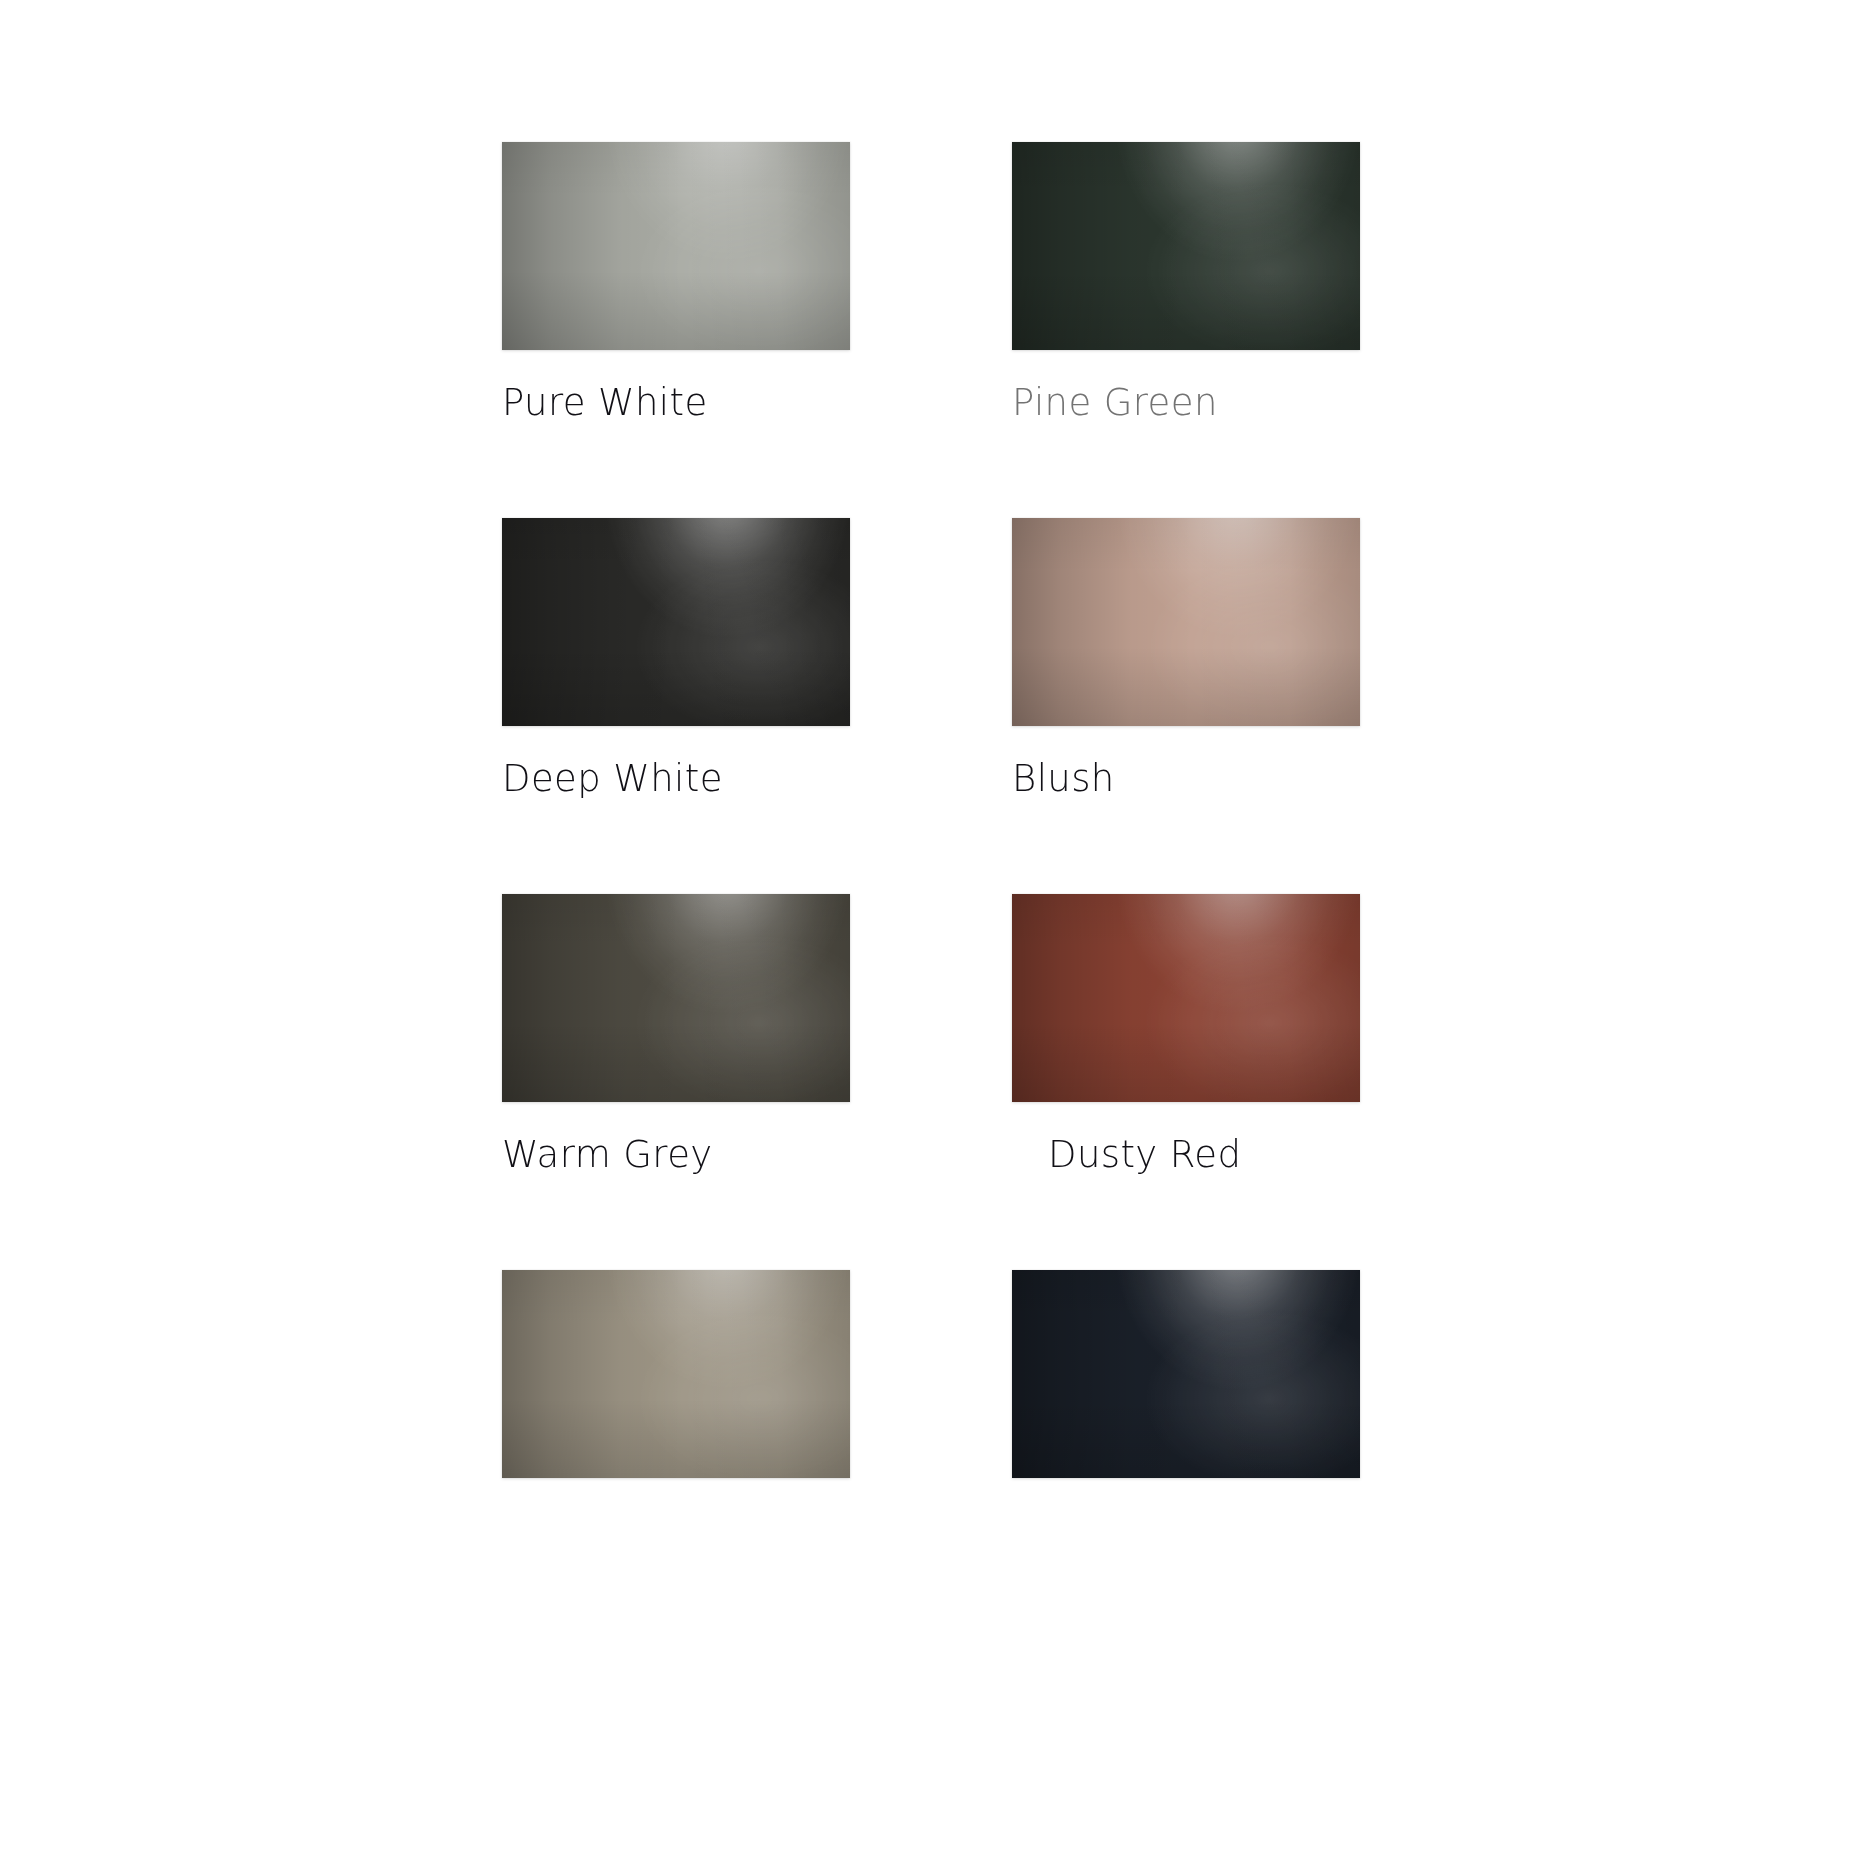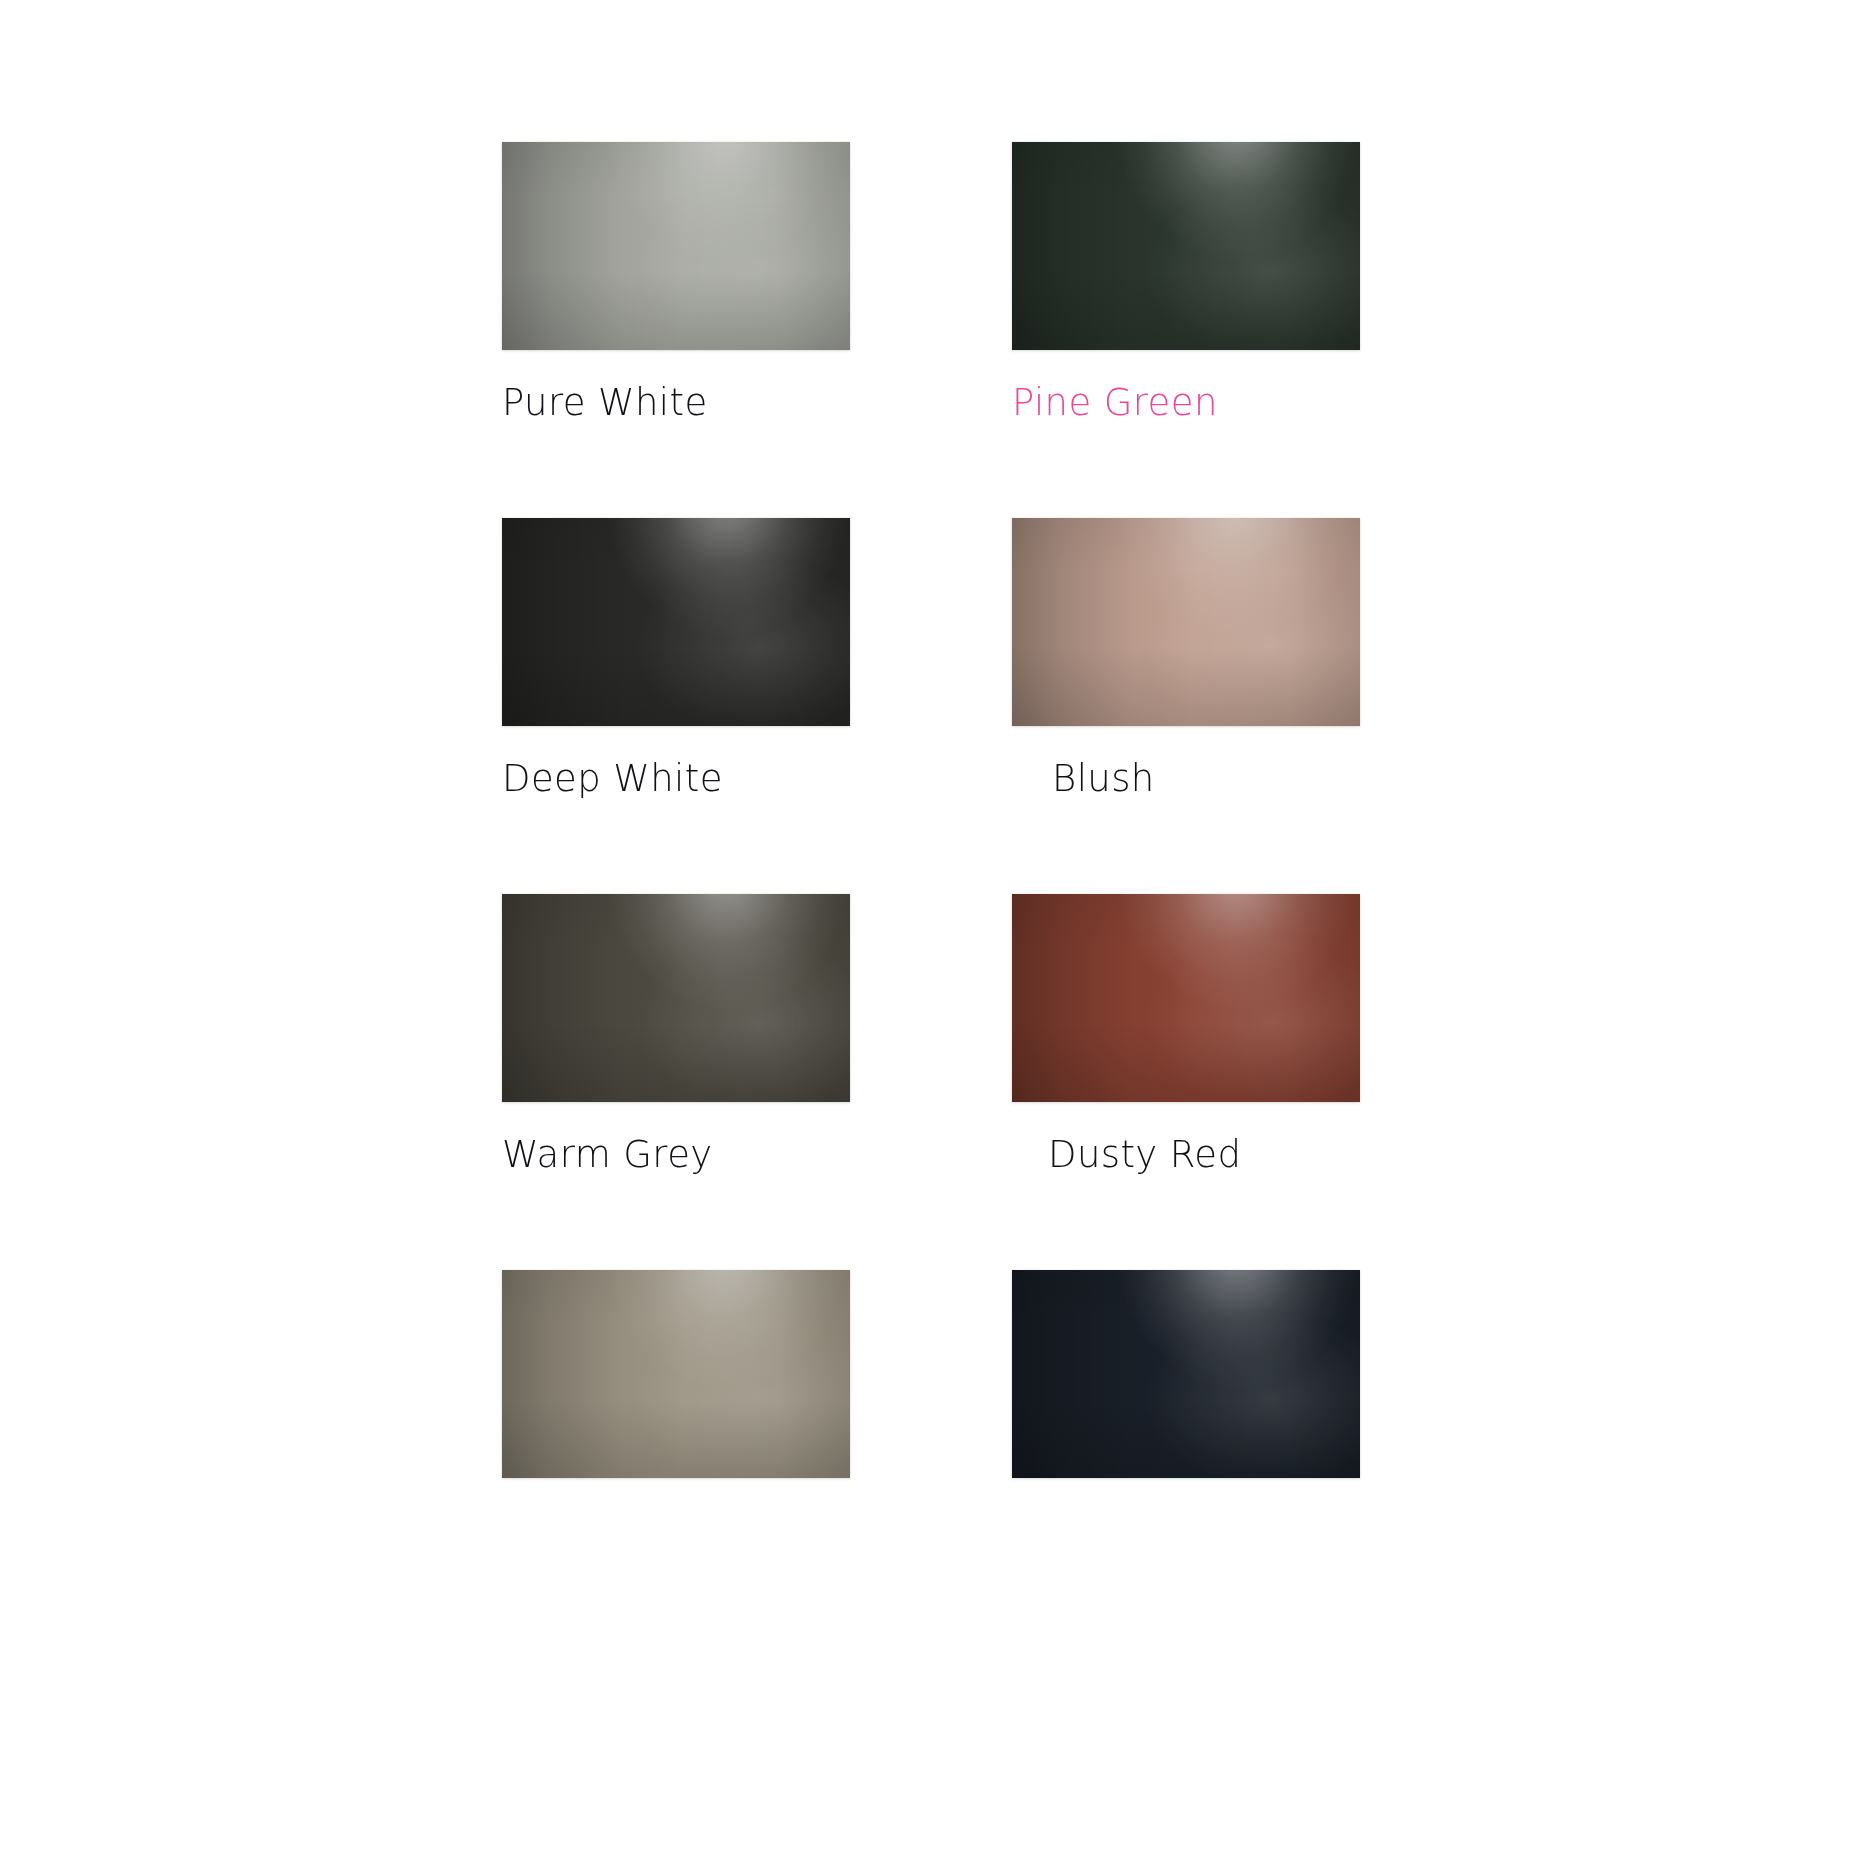--- a/index.html
+++ b/index.html
@@ -131,41 +131,41 @@
       <div class="swatch-label" style="color: rgb(17, 16, 22);">Pure White</div>
     </div>
 
     <div class="swatch-cell">
       <div class="swatch-chip">
         <div class="chip-base" style="background-color: rgb(43, 54, 46);"></div>
         <div class="chip-highlight"></div>
         <div class="chip-sheen"></div>
         <div class="chip-vignette"></div>
       </div>
-      <div class="swatch-label" style="color: #ec4899;">Pine Green</div>
+      <div class="swatch-label" style="color: #737373;">Pine Green</div>
     </div>
 
     <div class="swatch-cell">
       <div class="swatch-chip">
         <div class="chip-base" style="background-color: rgb(42, 42, 40);"></div>
         <div class="chip-highlight"></div>
         <div class="chip-sheen"></div>
         <div class="chip-vignette"></div>
       </div>
       <div class="swatch-label" style="color: rgb(17, 16, 22);">Deep White</div>
     </div>
 
     <div class="swatch-cell">
       <div class="swatch-chip">
         <div class="chip-base" style="background-color: rgb(192, 160, 145);"></div>
         <div class="chip-highlight"></div>
         <div class="chip-sheen"></div>
         <div class="chip-vignette"></div>
       </div>
-      <div class="swatch-label" style="color: rgb(17, 16, 22); margin-left: 40px;">Blush</div>
+      <div class="swatch-label" style="color: rgb(17, 16, 22);">Blush</div>
     </div>
 
 
 
     <div class="swatch-cell">
       <div class="swatch-chip">
         <div class="chip-base" style="background-color: rgb(78, 75, 66);"></div>
         <div class="chip-highlight"></div>
         <div class="chip-sheen"></div>
         <div class="chip-vignette"></div>

